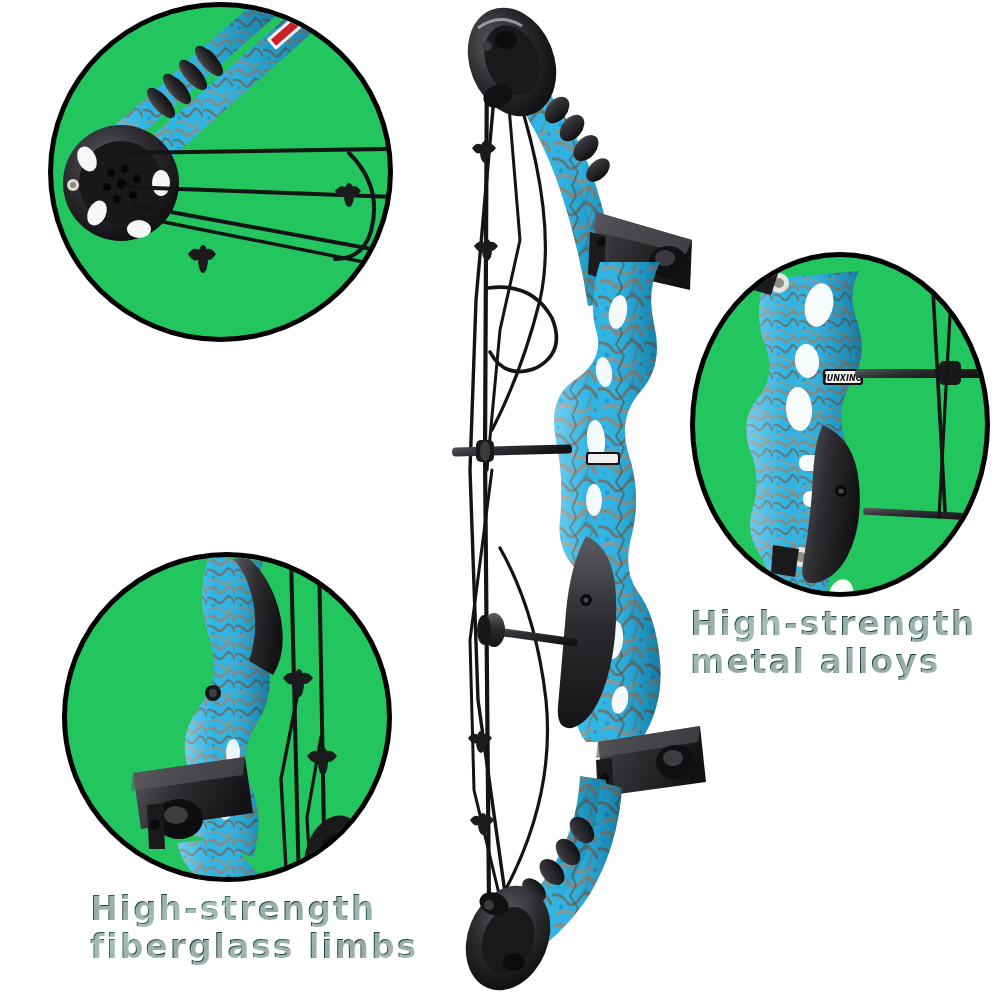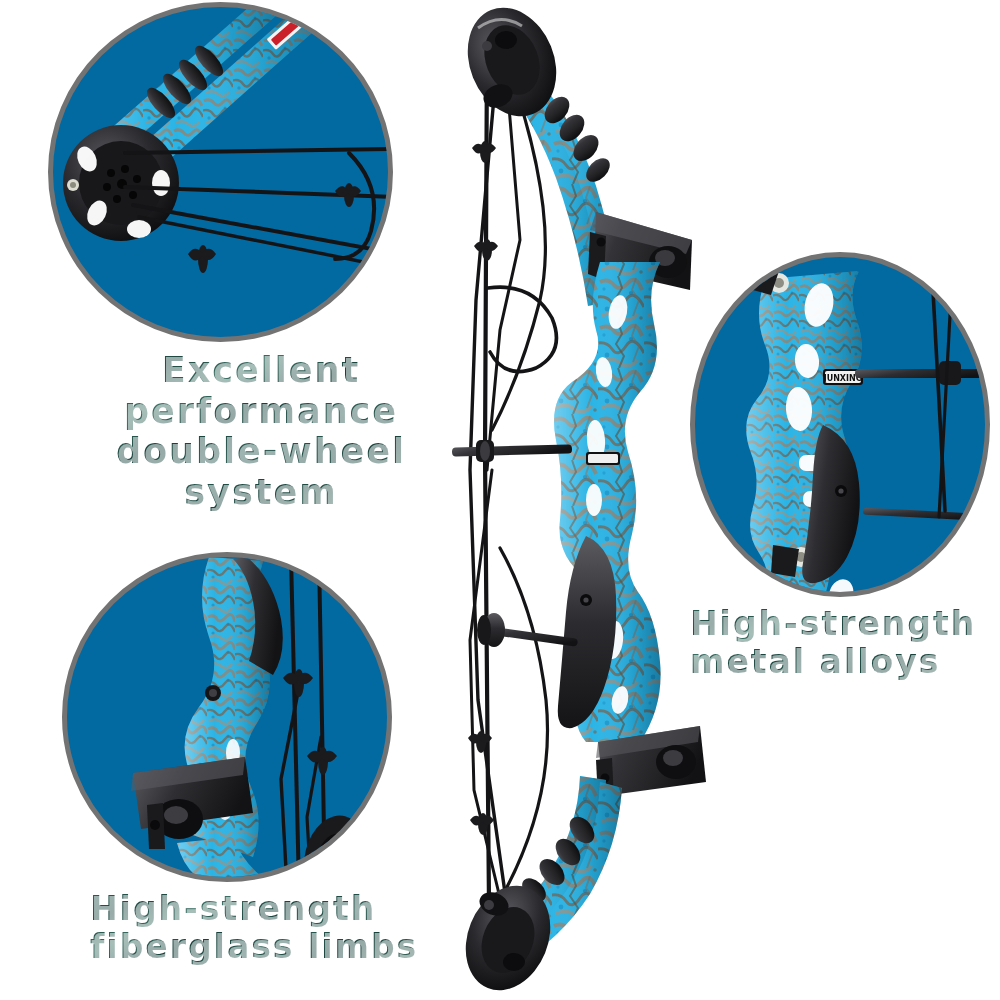--- a/index.html
+++ b/index.html
@@ -29,24 +29,25 @@
     user-select:none;
   }
   .cap-topleft{ left:96px; top:350px; width:330px; font-size:35px; text-align:center; }
   .cap-right  { left:690px; top:605px; width:300px; font-size:33px; text-align:left; }
   .cap-bottom { left:90px;  top:890px; width:380px; font-size:33px; text-align:left; }
 
   
   .callout{
     position:absolute;
     border-radius:50%;
-    border:5px solid #737373;
+    border:5px solid #000000;
     box-sizing:border-box;
     overflow:hidden;
-    background:#0369a1;
+    background:#22c55e;
+    font-style:italic;
   }
   .callout .inner{position:absolute;inset:0;}
 
   .co-topleft{ left:48px;  top:2px;   width:345px; height:340px; }
   .co-right  { left:690px; top:252px; width:300px; height:345px; }
   .co-botleft{ left:62px;  top:552px; width:330px; height:330px; }
 
   
   .bowsvg{position:absolute;left:0;top:0;}
 </style>
@@ -524,24 +525,20 @@
         </g>
 
         <g>
           <ellipse cx="268" cy="300" rx="30" ry="42" transform="rotate(14 268 300)" fill="#1a1a1d"></ellipse>
           <ellipse cx="268" cy="302" rx="18" ry="26" transform="rotate(14 268 302)" fill="#0d0d0f"></ellipse>
         </g>
       </svg>
     </div>
   </div>
 
-  <div class="caption cap-topleft">Excellent
-performance
-double-wheel
-system</div>
 
   <div class="caption cap-right">High-strength
 metal alloys</div>
 
   <div class="caption cap-bottom">High-strength
 fiberglass limbs</div>
 
 </div>
 
 </body></html>

